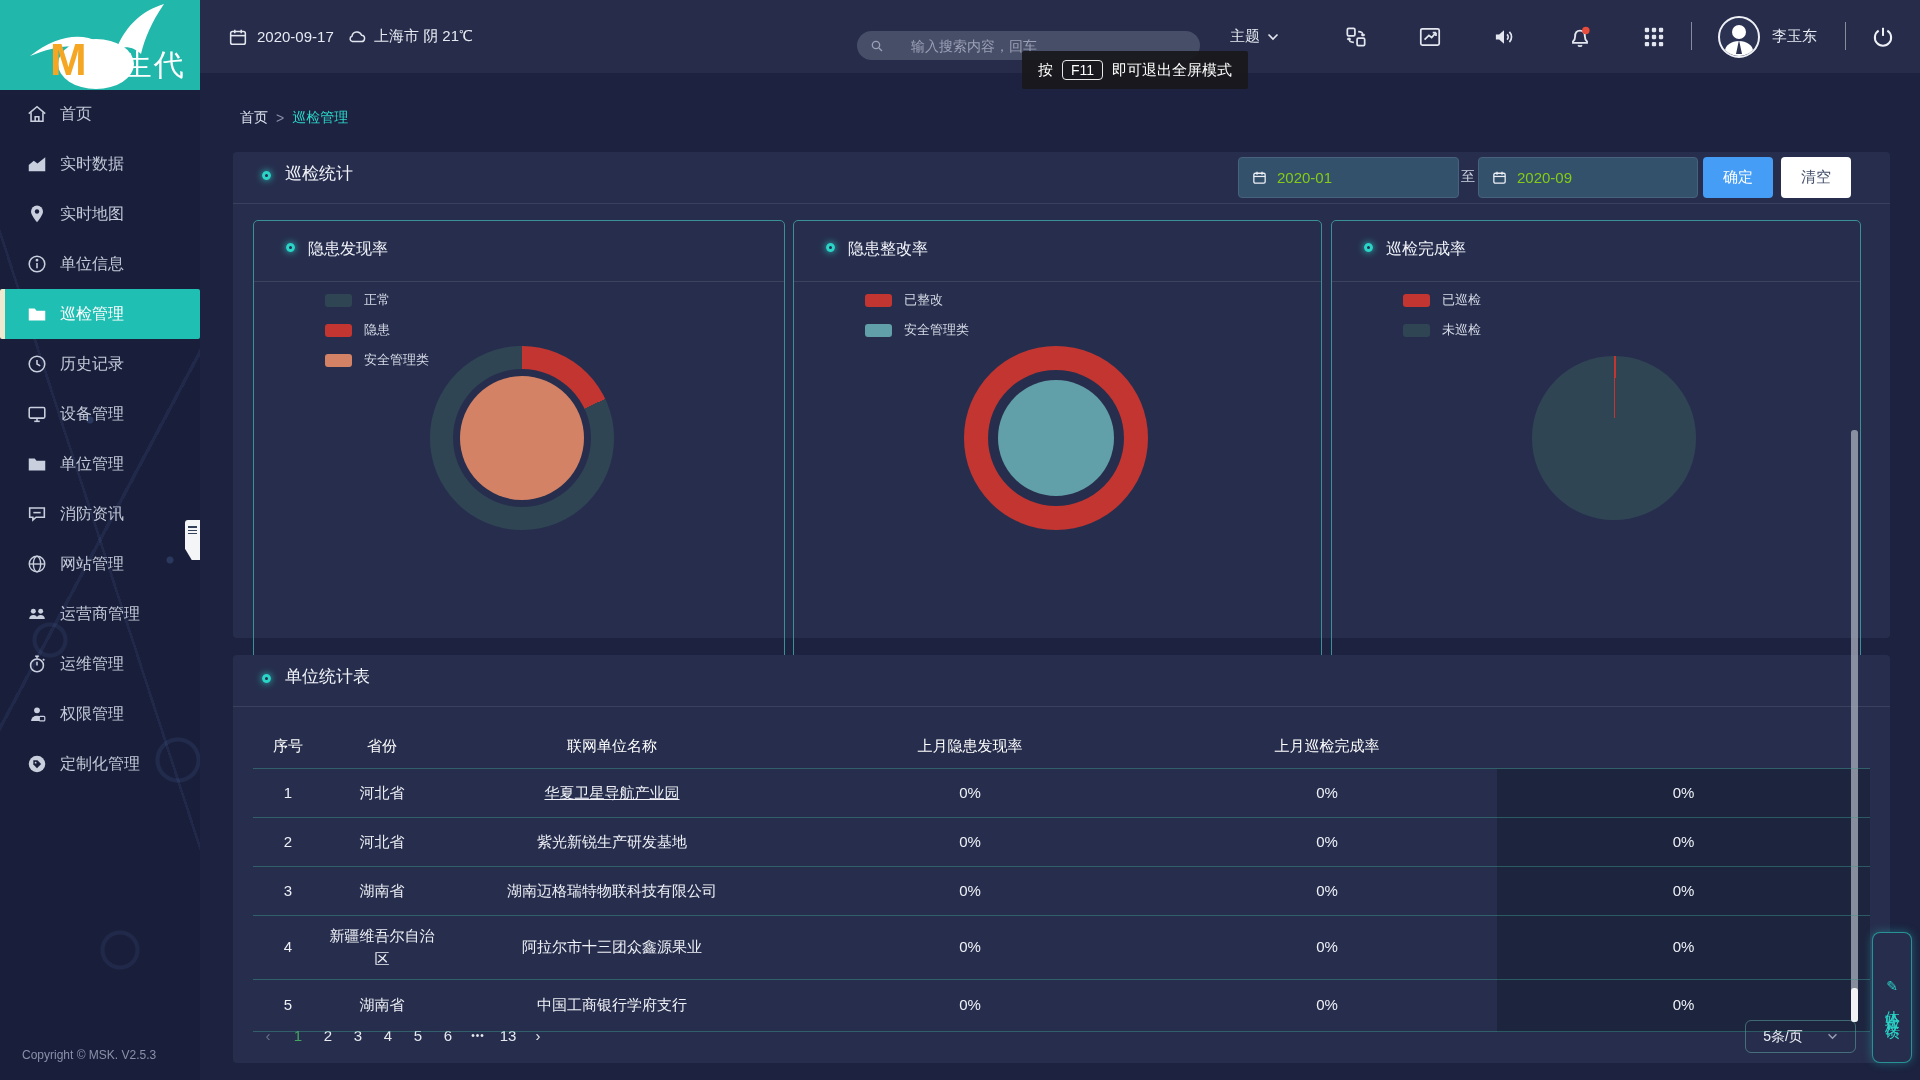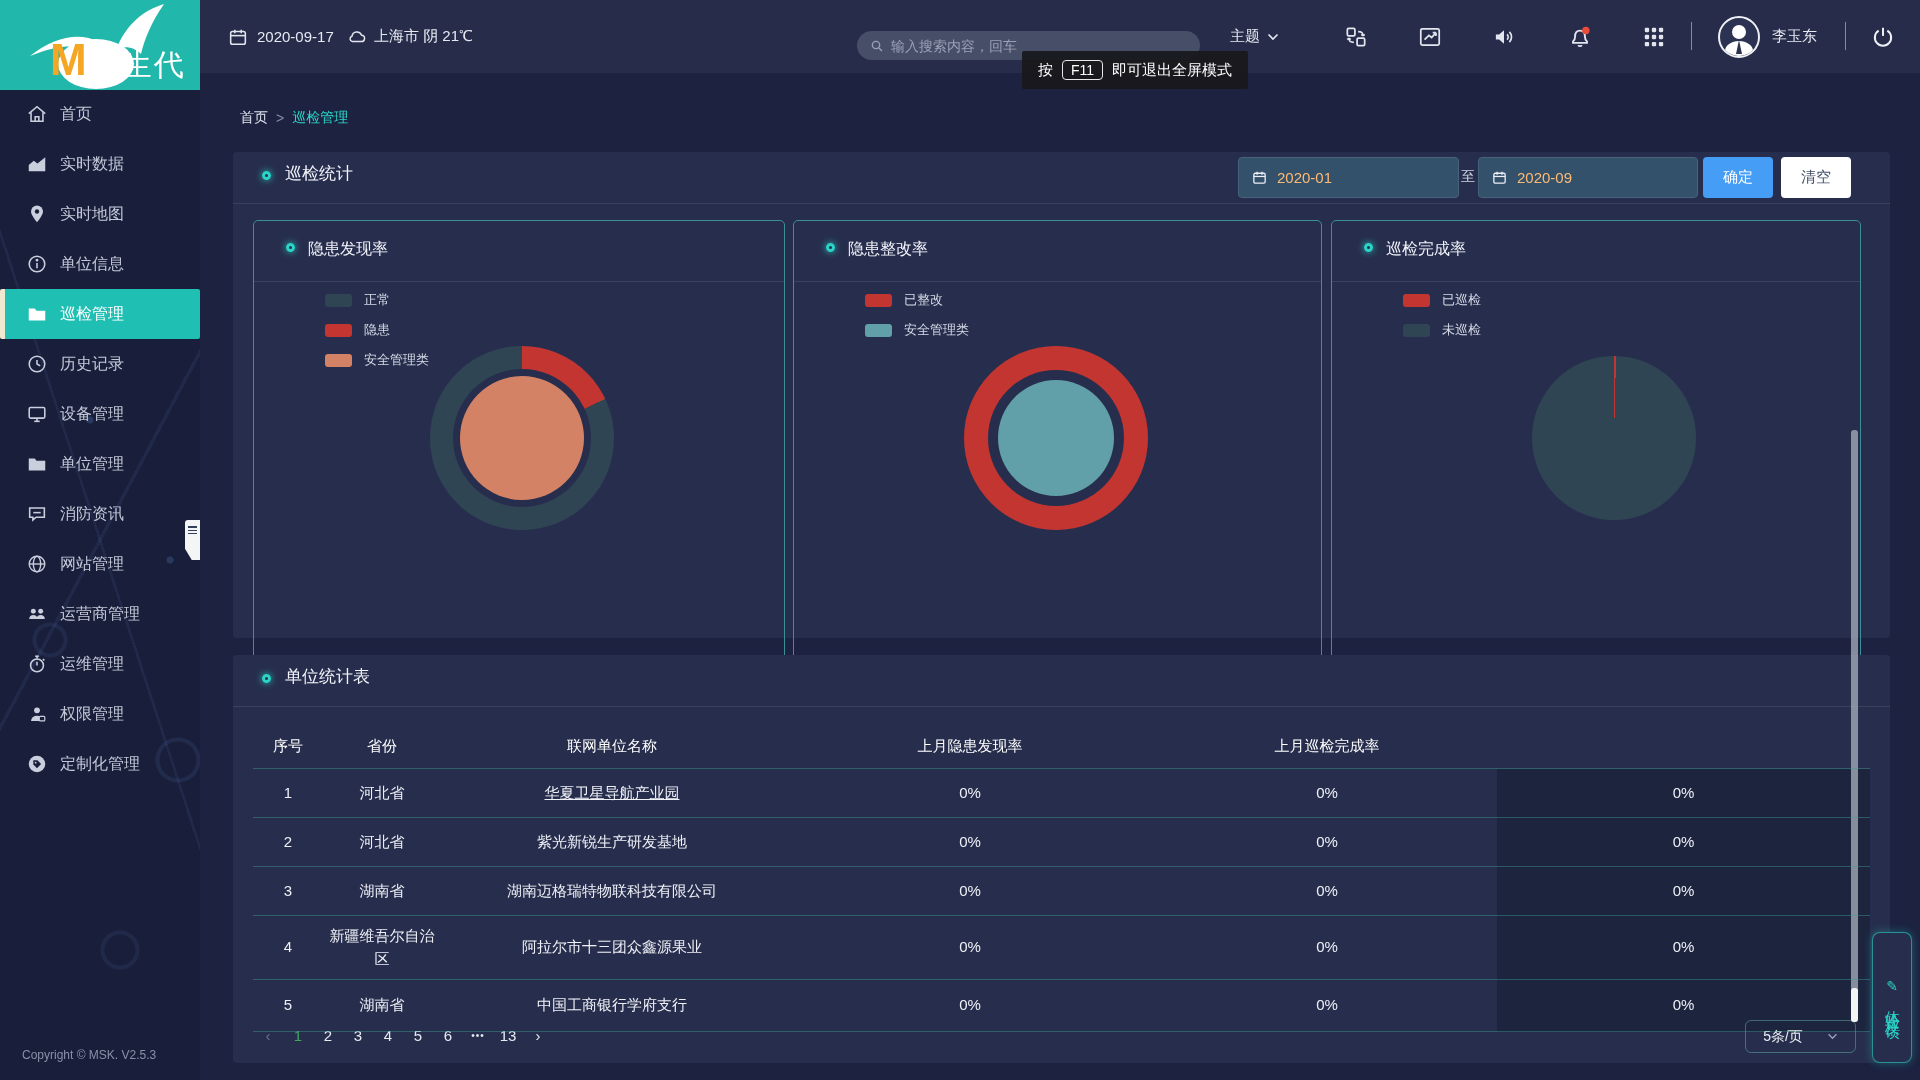--- a/index.html
+++ b/index.html
@@ -32,21 +32,21 @@
     clip-path:polygon(0 0,100% 0,100% 100%,45% 100%,0 72%);cursor:pointer;}
   .collapse-tab i{position:absolute;left:3px;top:6px;width:9px;height:9px;
     background:repeating-linear-gradient(#33415a 0 1.5px, transparent 1.5px 3.5px);}
   .copyright{position:absolute;left:22px;top:1048px;font-size:12px;color:#8a90a8;}
 
   
   .topbar{position:absolute;left:200px;top:0;width:1720px;height:73px;background:#262c49;color:#e6e9f2;}
   .tb-item{position:absolute;top:0;height:73px;display:flex;align-items:center;font-size:15px;}
   .search-pill{position:absolute;left:657px;top:31px;width:343px;height:29px;border-radius:15px;background:#474e68;
     display:flex;align-items:center;padding:0 12px;}
-  .search-pill input{background:transparent;border:none;outline:none;color:#cdd2e2;font-size:14px;margin-left:4px;width:280px;}
+  .search-pill input{background:transparent;border:none;outline:none;color:#cdd2e2;font-size:14px;margin-left:24px;width:280px;}
   .search-pill input::placeholder{color:#9aa0b5;}
   .icon-btn{position:absolute;top:22px;width:30px;height:30px;display:flex;align-items:center;justify-content:center;cursor:pointer;}
   .tb-divider{position:absolute;top:22px;width:1px;height:28px;background:rgba(255,255,255,.45);}
   .avatar{position:absolute;left:1518px;top:16px;width:42px;height:42px;border-radius:50%;border:2px solid #eef0f6;
     background:#2b3252;overflow:hidden;cursor:pointer;}
   .avatar .head{position:absolute;left:12px;top:7px;width:14px;height:14px;border-radius:50%;background:#fff;}
   .avatar .body{position:absolute;left:5px;top:23px;width:28px;height:20px;border-radius:50% 50% 0 0;background:#fff;}
   .avatar .vee{position:absolute;left:16px;top:22px;width:6px;height:14px;background:#2b3252;clip-path:polygon(50% 0,100% 100%,0 100%);}
 
   
@@ -62,21 +62,21 @@
   .breadcrumb .bc-cur{color:#2bd7c9;cursor:pointer;}
 
   .panel{position:absolute;left:33px;width:1657px;background:#272e4d;border-radius:4px;}
   .panel-head{position:relative;height:52px;border-bottom:1px solid rgba(255,255,255,.09);}
   .tdot{position:absolute;width:9px;height:9px;border:3px solid #2ad5c8;border-radius:50%;box-shadow:0 0 7px rgba(42,213,200,.9);}
   .panel-head .tdot{left:29px;top:19px;}
   .panel-title{position:absolute;left:52px;top:10px;font-size:17px;color:#f2f4fa;}
 
   .stats-panel{top:79px;height:486px;}
   .date-input{position:absolute;top:5px;height:41px;background:#33516b;border:1px solid #46627c;border-radius:4px;
-    display:flex;align-items:center;color:#fdba74;font-size:15px;cursor:pointer;}
+    display:flex;align-items:center;color:#84cc16;font-size:15px;cursor:pointer;}
   .date-input svg{margin:0 9px 0 12px;}
   .to-label{position:absolute;left:1228px;top:16px;font-size:14px;color:#cfd4e0;}
   .btn{position:absolute;top:5px;width:70px;height:41px;border:none;border-radius:4px;font-size:15px;cursor:pointer;}
   .btn-confirm{left:1470px;background:#459df5;color:#fff;}
   .btn-clear{left:1548px;background:#ffffff;color:#44506b;}
 
   .card{position:absolute;top:68px;height:480px;border:1px solid #3b8f96;border-radius:5px;}
   .card-head{position:relative;height:61px;border-bottom:1px solid rgba(255,255,255,.10);}
   .card-head .tdot{left:32px;top:22px;}
   .card-title{position:absolute;left:54px;top:18px;font-size:16px;color:#f2f4fa;}

